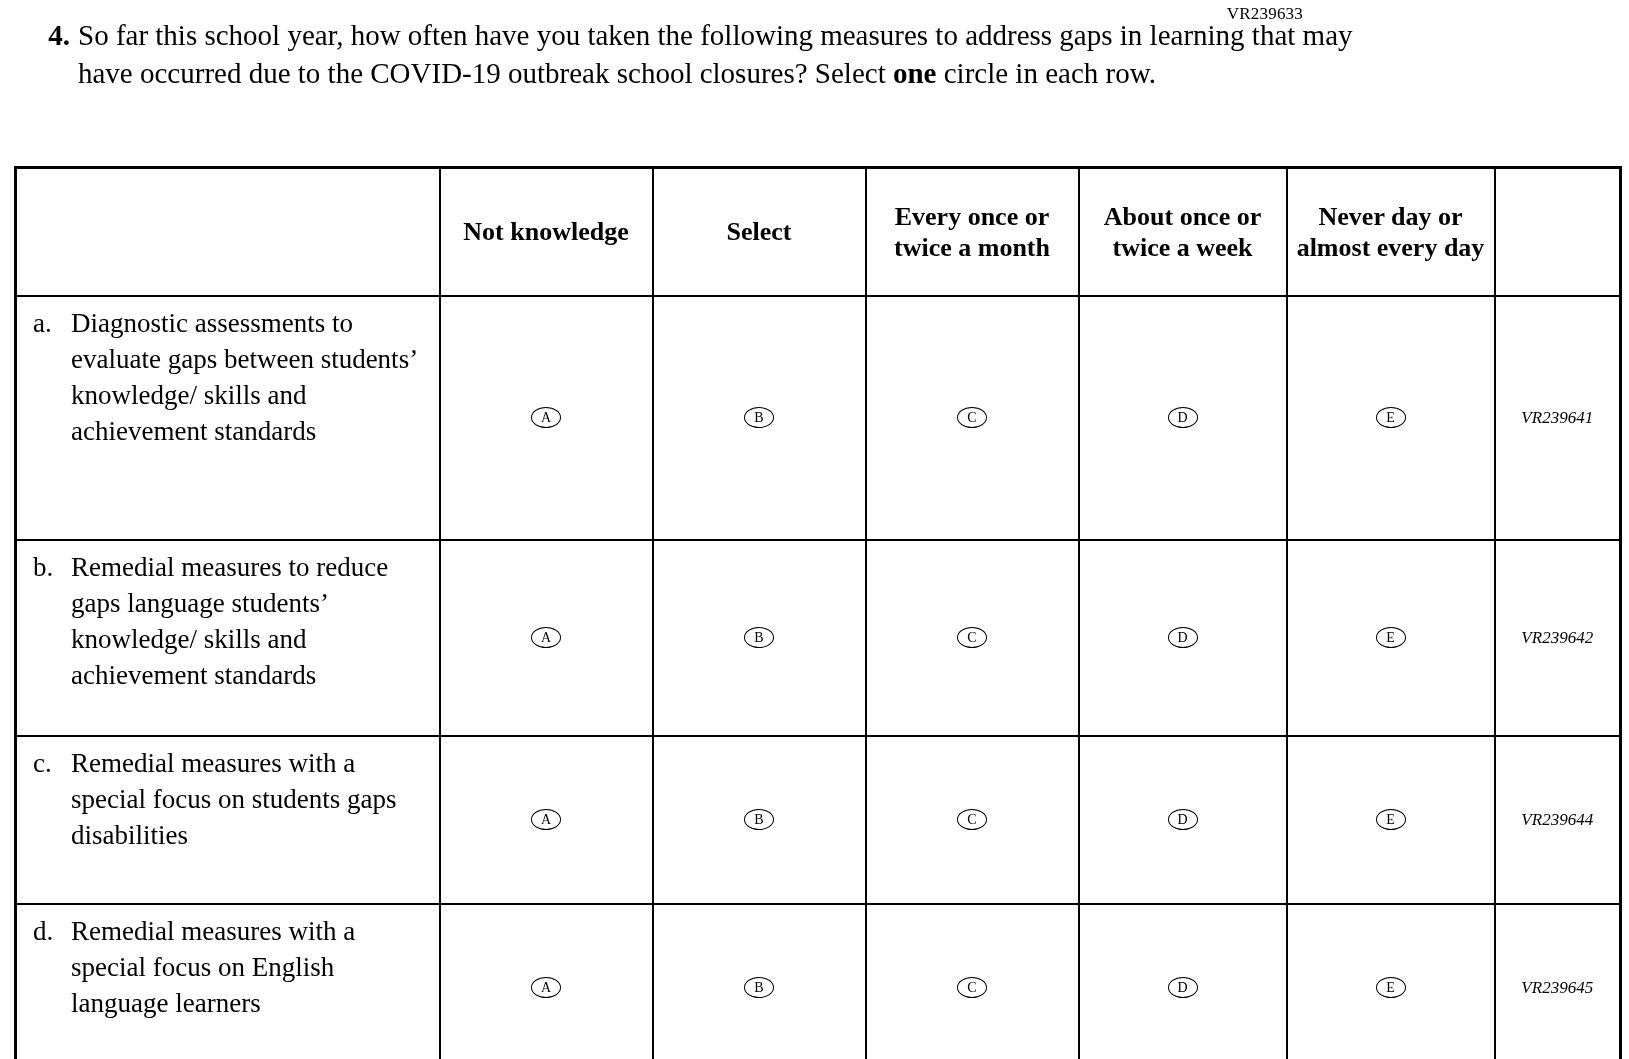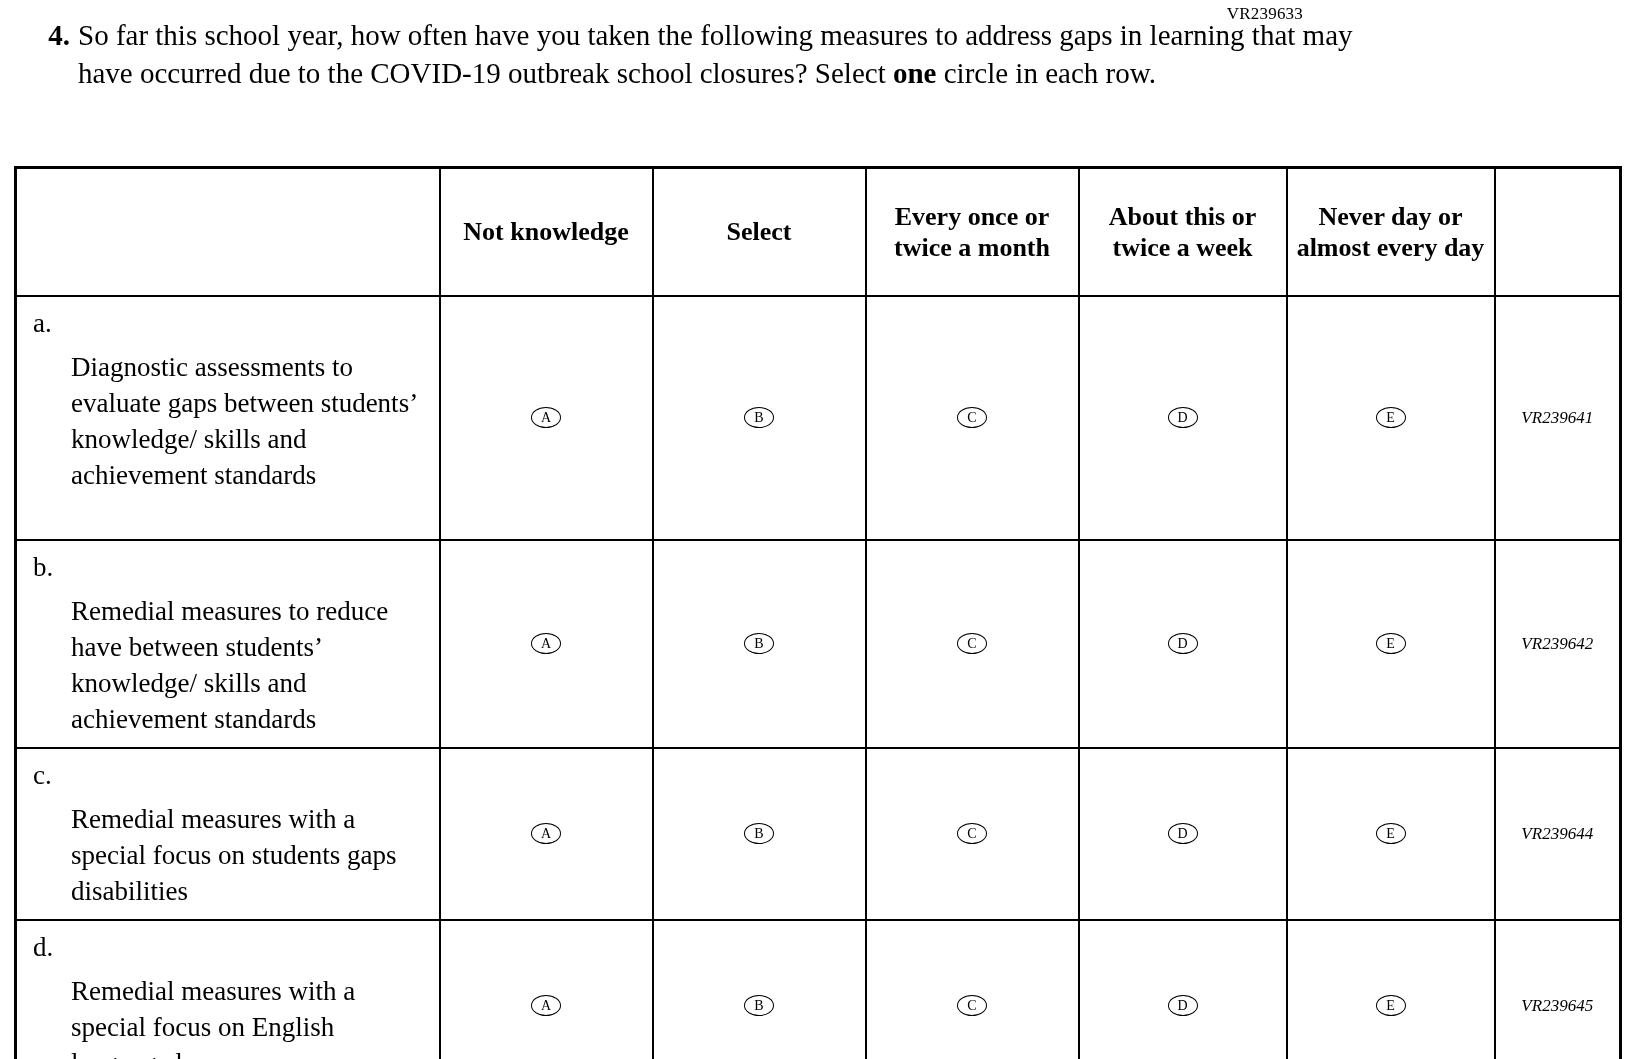--- a/index.html
+++ b/index.html
@@ -106,21 +106,20 @@
     align-items: flex-start;
   }
   .stem-letter {
     flex: 0 0 46px;
     width: 46px;
     padding-left: 8px;
     box-sizing: border-box;
   }
   .stem-text {
     flex: 1 1 auto;
-    margin-top: 44px;
   }
 
   tbody td.bubble-cell {
     text-align: center;
     vertical-align: middle;
   }
   tbody td.var-cell {
     text-align: center;
     vertical-align: middle;
     font-size: 17px;
@@ -168,21 +167,21 @@
       <col class="c-optw">
       <col class="c-optw">
       <col class="c-var">
     </colgroup>
     <thead>
       <tr>
         <th class="blank"></th>
         <th>Not knowledge</th>
         <th>Select</th>
         <th>Every once or twice a month</th>
-        <th>About this or twice a week</th>
+        <th>About once or twice a week</th>
         <th>Never day or almost every day</th>
         <th class="blank"></th>
       </tr>
     </thead>
     <tbody>
 
       <tr class="row-a">
         <td class="stem">
           <div class="stem-inner">
             <span class="stem-letter">a.</span>
@@ -194,21 +193,21 @@
         <td class="bubble-cell"><span class="bubble">C</span></td>
         <td class="bubble-cell"><span class="bubble">D</span></td>
         <td class="bubble-cell"><span class="bubble">E</span></td>
         <td class="var-cell">VR239641</td>
       </tr>
 
       <tr class="row-b">
         <td class="stem">
           <div class="stem-inner">
             <span class="stem-letter">b.</span>
-            <span class="stem-text">Remedial measures to reduce have between students’ knowledge/ skills and achievement standards</span>
+            <span class="stem-text">Remedial measures to reduce gaps language students’ knowledge/ skills and achievement standards</span>
           </div>
         </td>
         <td class="bubble-cell"><span class="bubble">A</span></td>
         <td class="bubble-cell"><span class="bubble">B</span></td>
         <td class="bubble-cell"><span class="bubble">C</span></td>
         <td class="bubble-cell"><span class="bubble">D</span></td>
         <td class="bubble-cell"><span class="bubble">E</span></td>
         <td class="var-cell">VR239642</td>
       </tr>
 

